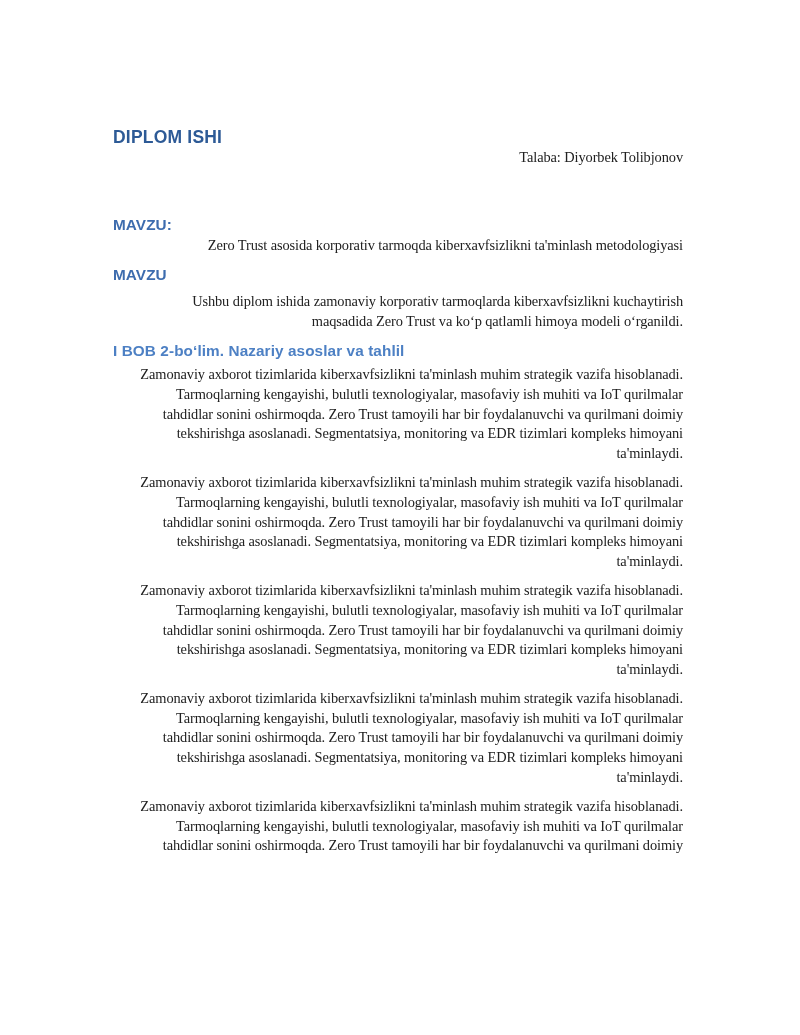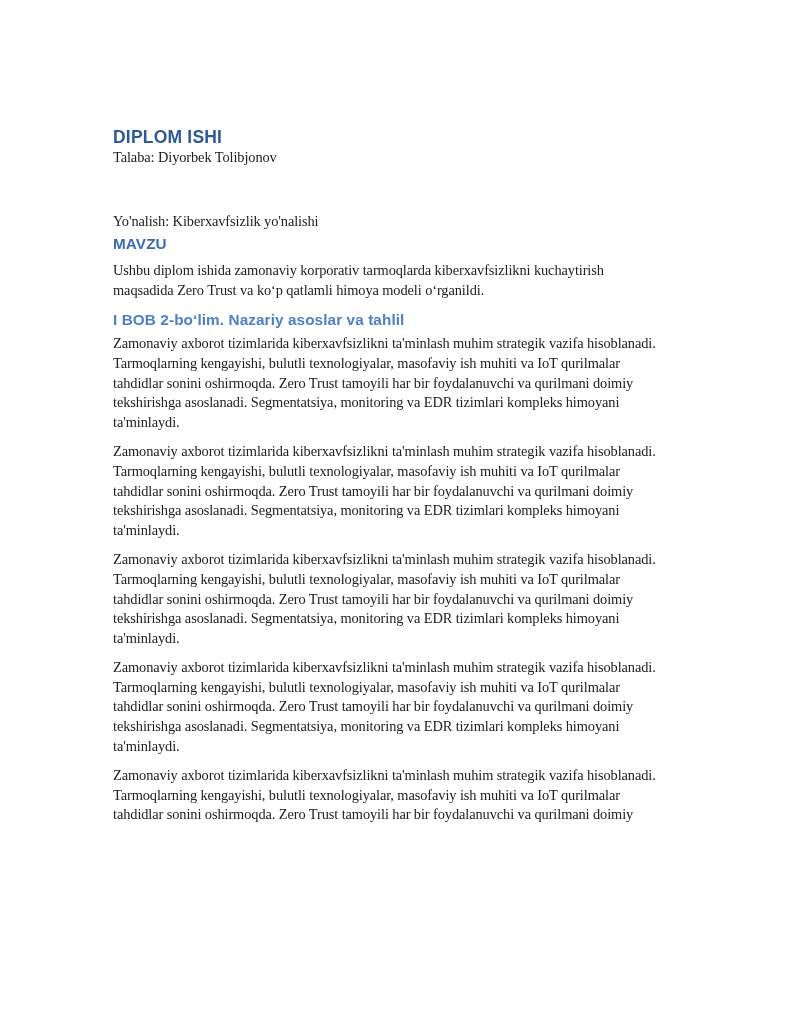--- a/index.html
+++ b/index.html
@@ -49,42 +49,44 @@
     letter-spacing: 0.1px;
     color: var(--chapter-heading-color, #4d80c4);
   }
   .body {
     margin: 0;
     font-size: 14.4px;
     line-height: 19.6px;
     letter-spacing: -0.1px;
     color: var(--body-text-color, #212121);
     white-space: pre-line;   
+    text-align: right;
   }
   .para-student   { margin: 0; }
   .para-direction { margin: 44px 0 0 0; }
   .h-mavzu        { margin: 47px 0 2px 0; }
   .para-topic     { margin: 0 0 10px 0; }
   .h-kirish       { margin: 3px 0 2px 0; }
   .para-intro     { margin: 8px 0 10px 0; }
   .bp             { margin: 0 0 10px 0; }
 </style>
 </head>
 <body>
 
 <div class="page">
   <div class="content">
 
     <h1 class="doc-title">DIPLOM ISHI</h1>
 
     <p class="body para-student">Talaba: Diyorbek Tolibjonov</p>
 
-    <p class="body para-direction">Yo'nalish: Kiberxavfsizlik yo'nalishi</p>
 
+    <h2 class="h-section h-mavzu">MAVZU:</h2>
 
+    <p class="body para-topic">Zero Trust asosida korporativ tarmoqda kiberxavfsizlikni ta'minlash metodologiyasi</p>
 
     <h2 class="h-section h-kirish">MAVZU</h2>
 
     <p class="body para-intro">Ushbu diplom ishida zamonaviy korporativ tarmoqlarda kiberxavfsizlikni kuchaytirish
 maqsadida Zero Trust va koʻp qatlamli himoya modeli oʻrganildi.</p>
 
     <h2 class="h-chapter">I BOB 2-boʻlim. Nazariy asoslar va tahlil</h2>
 
     <p class="body bp">Zamonaviy axborot tizimlarida kiberxavfsizlikni ta'minlash muhim strategik vazifa hisoblanadi.
 Tarmoqlarning kengayishi, bulutli texnologiyalar, masofaviy ish muhiti va IoT qurilmalar

